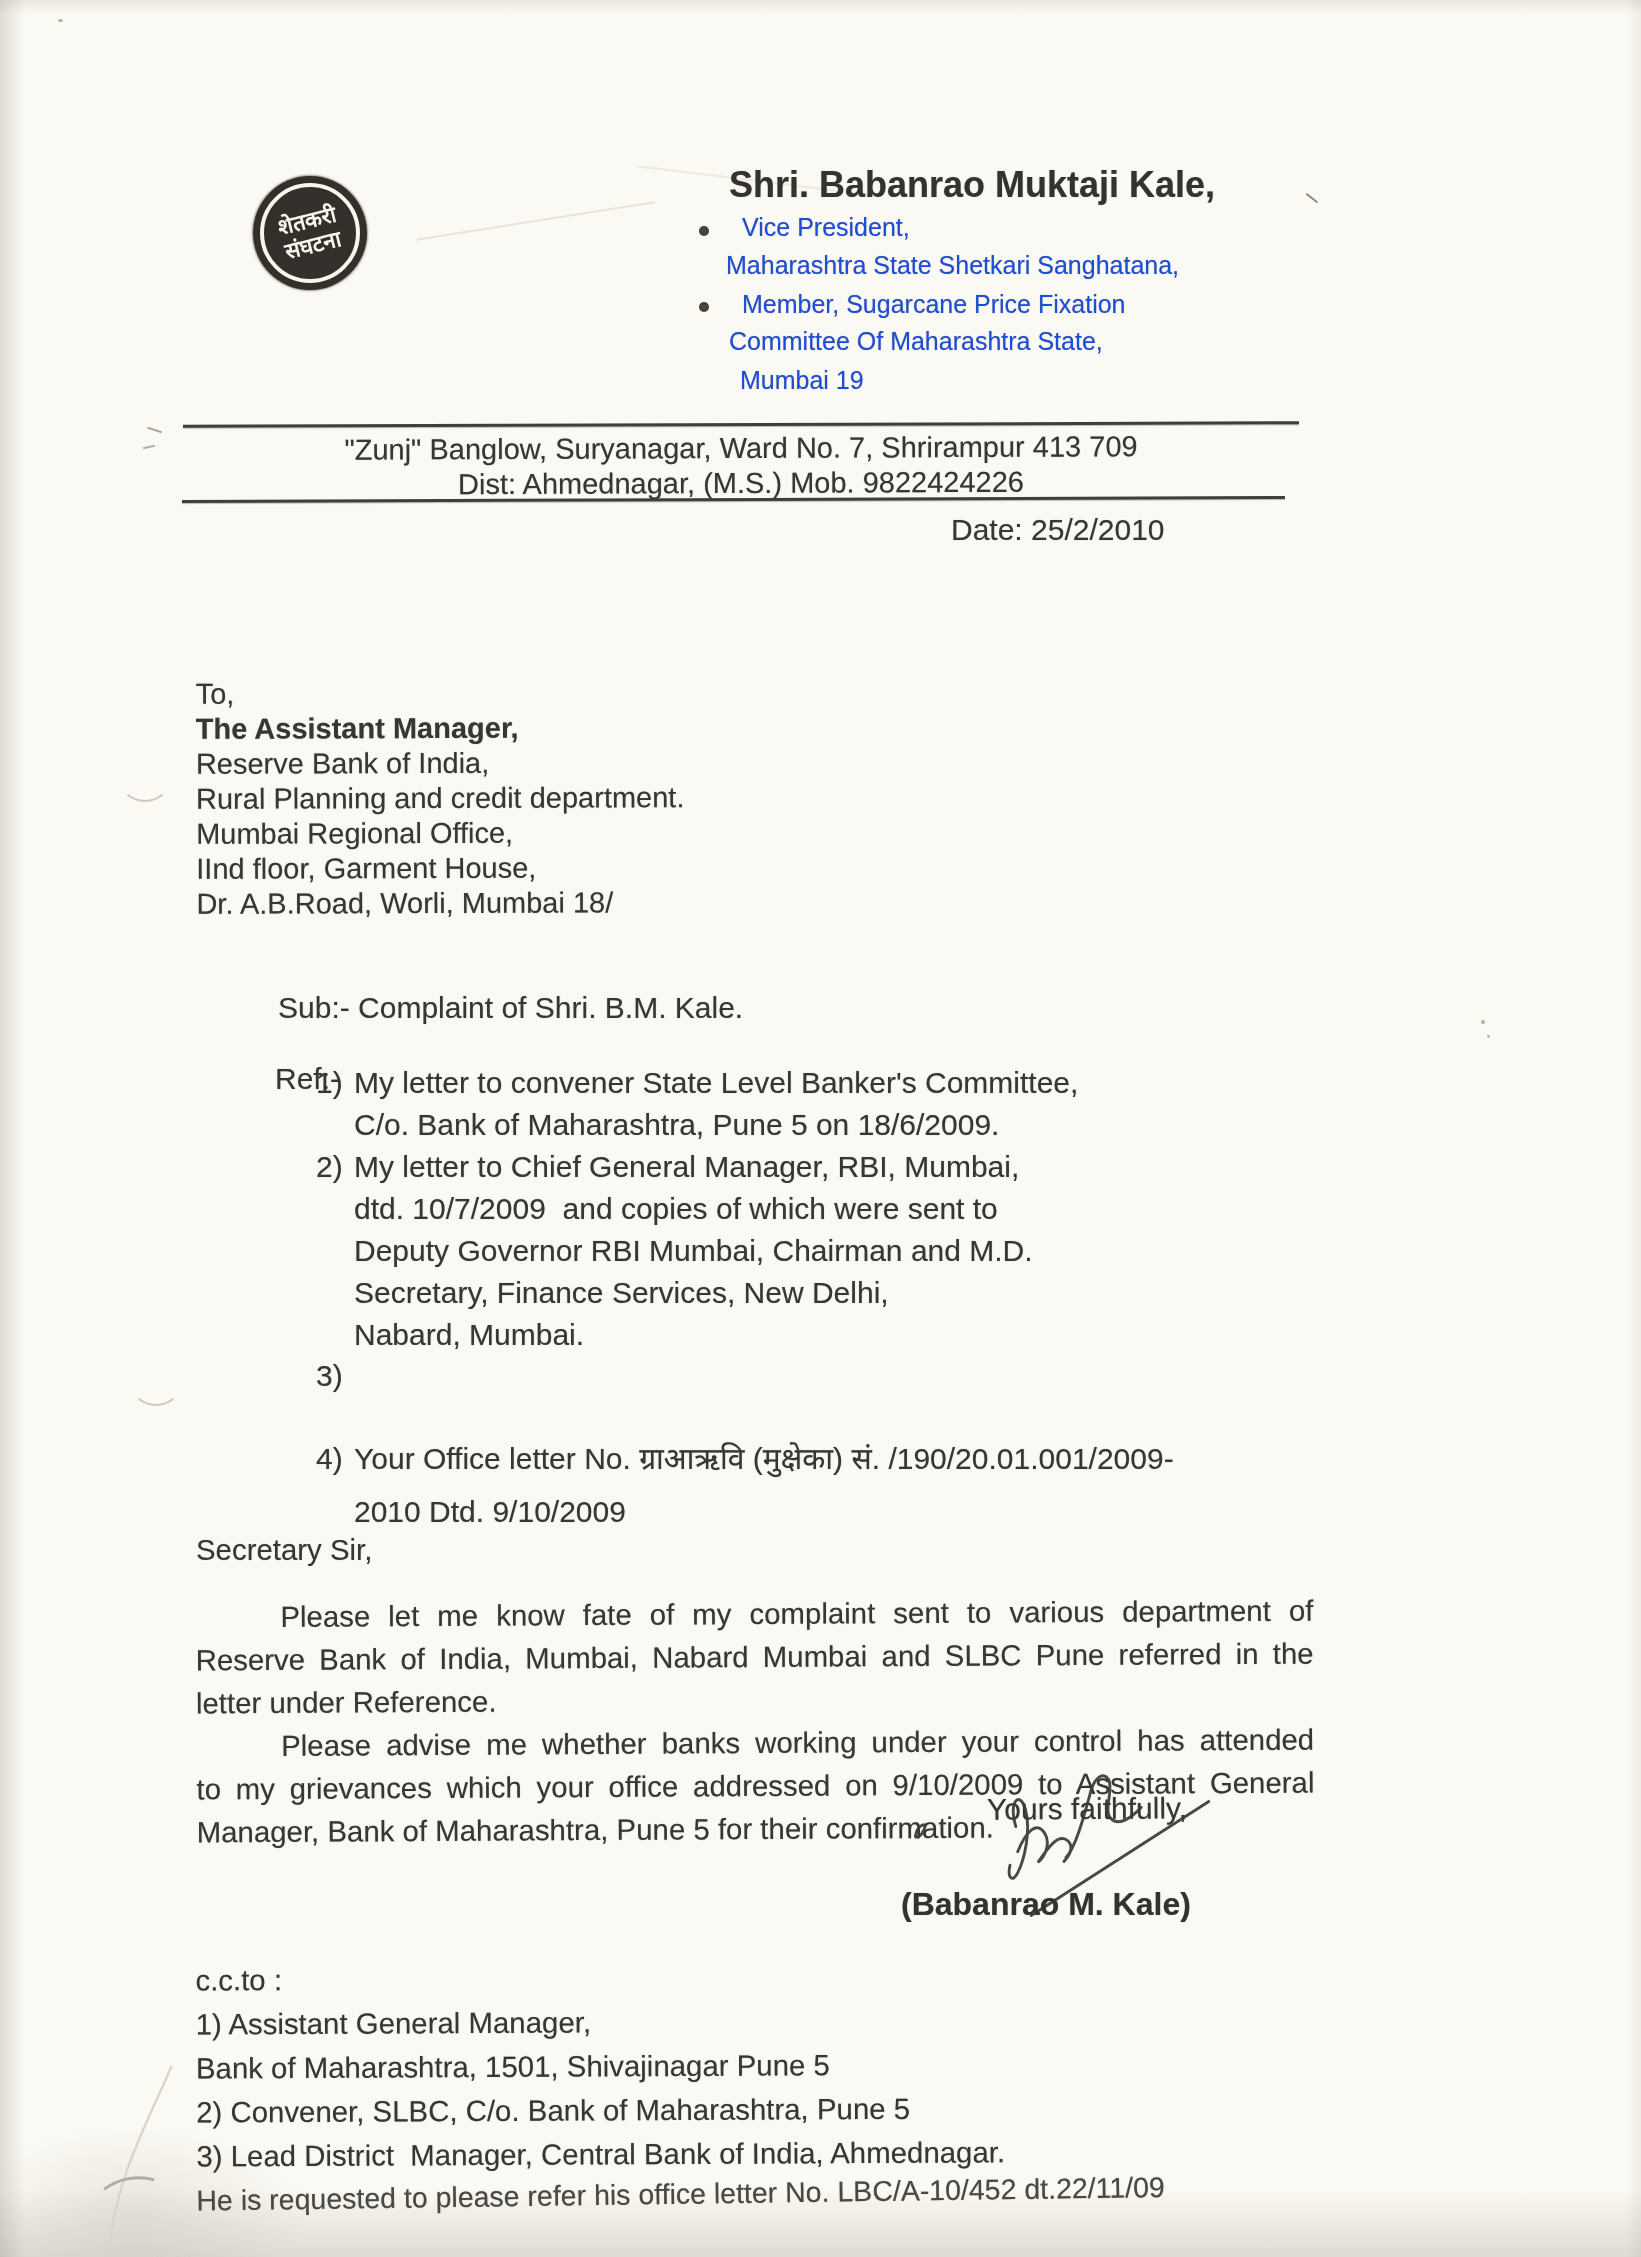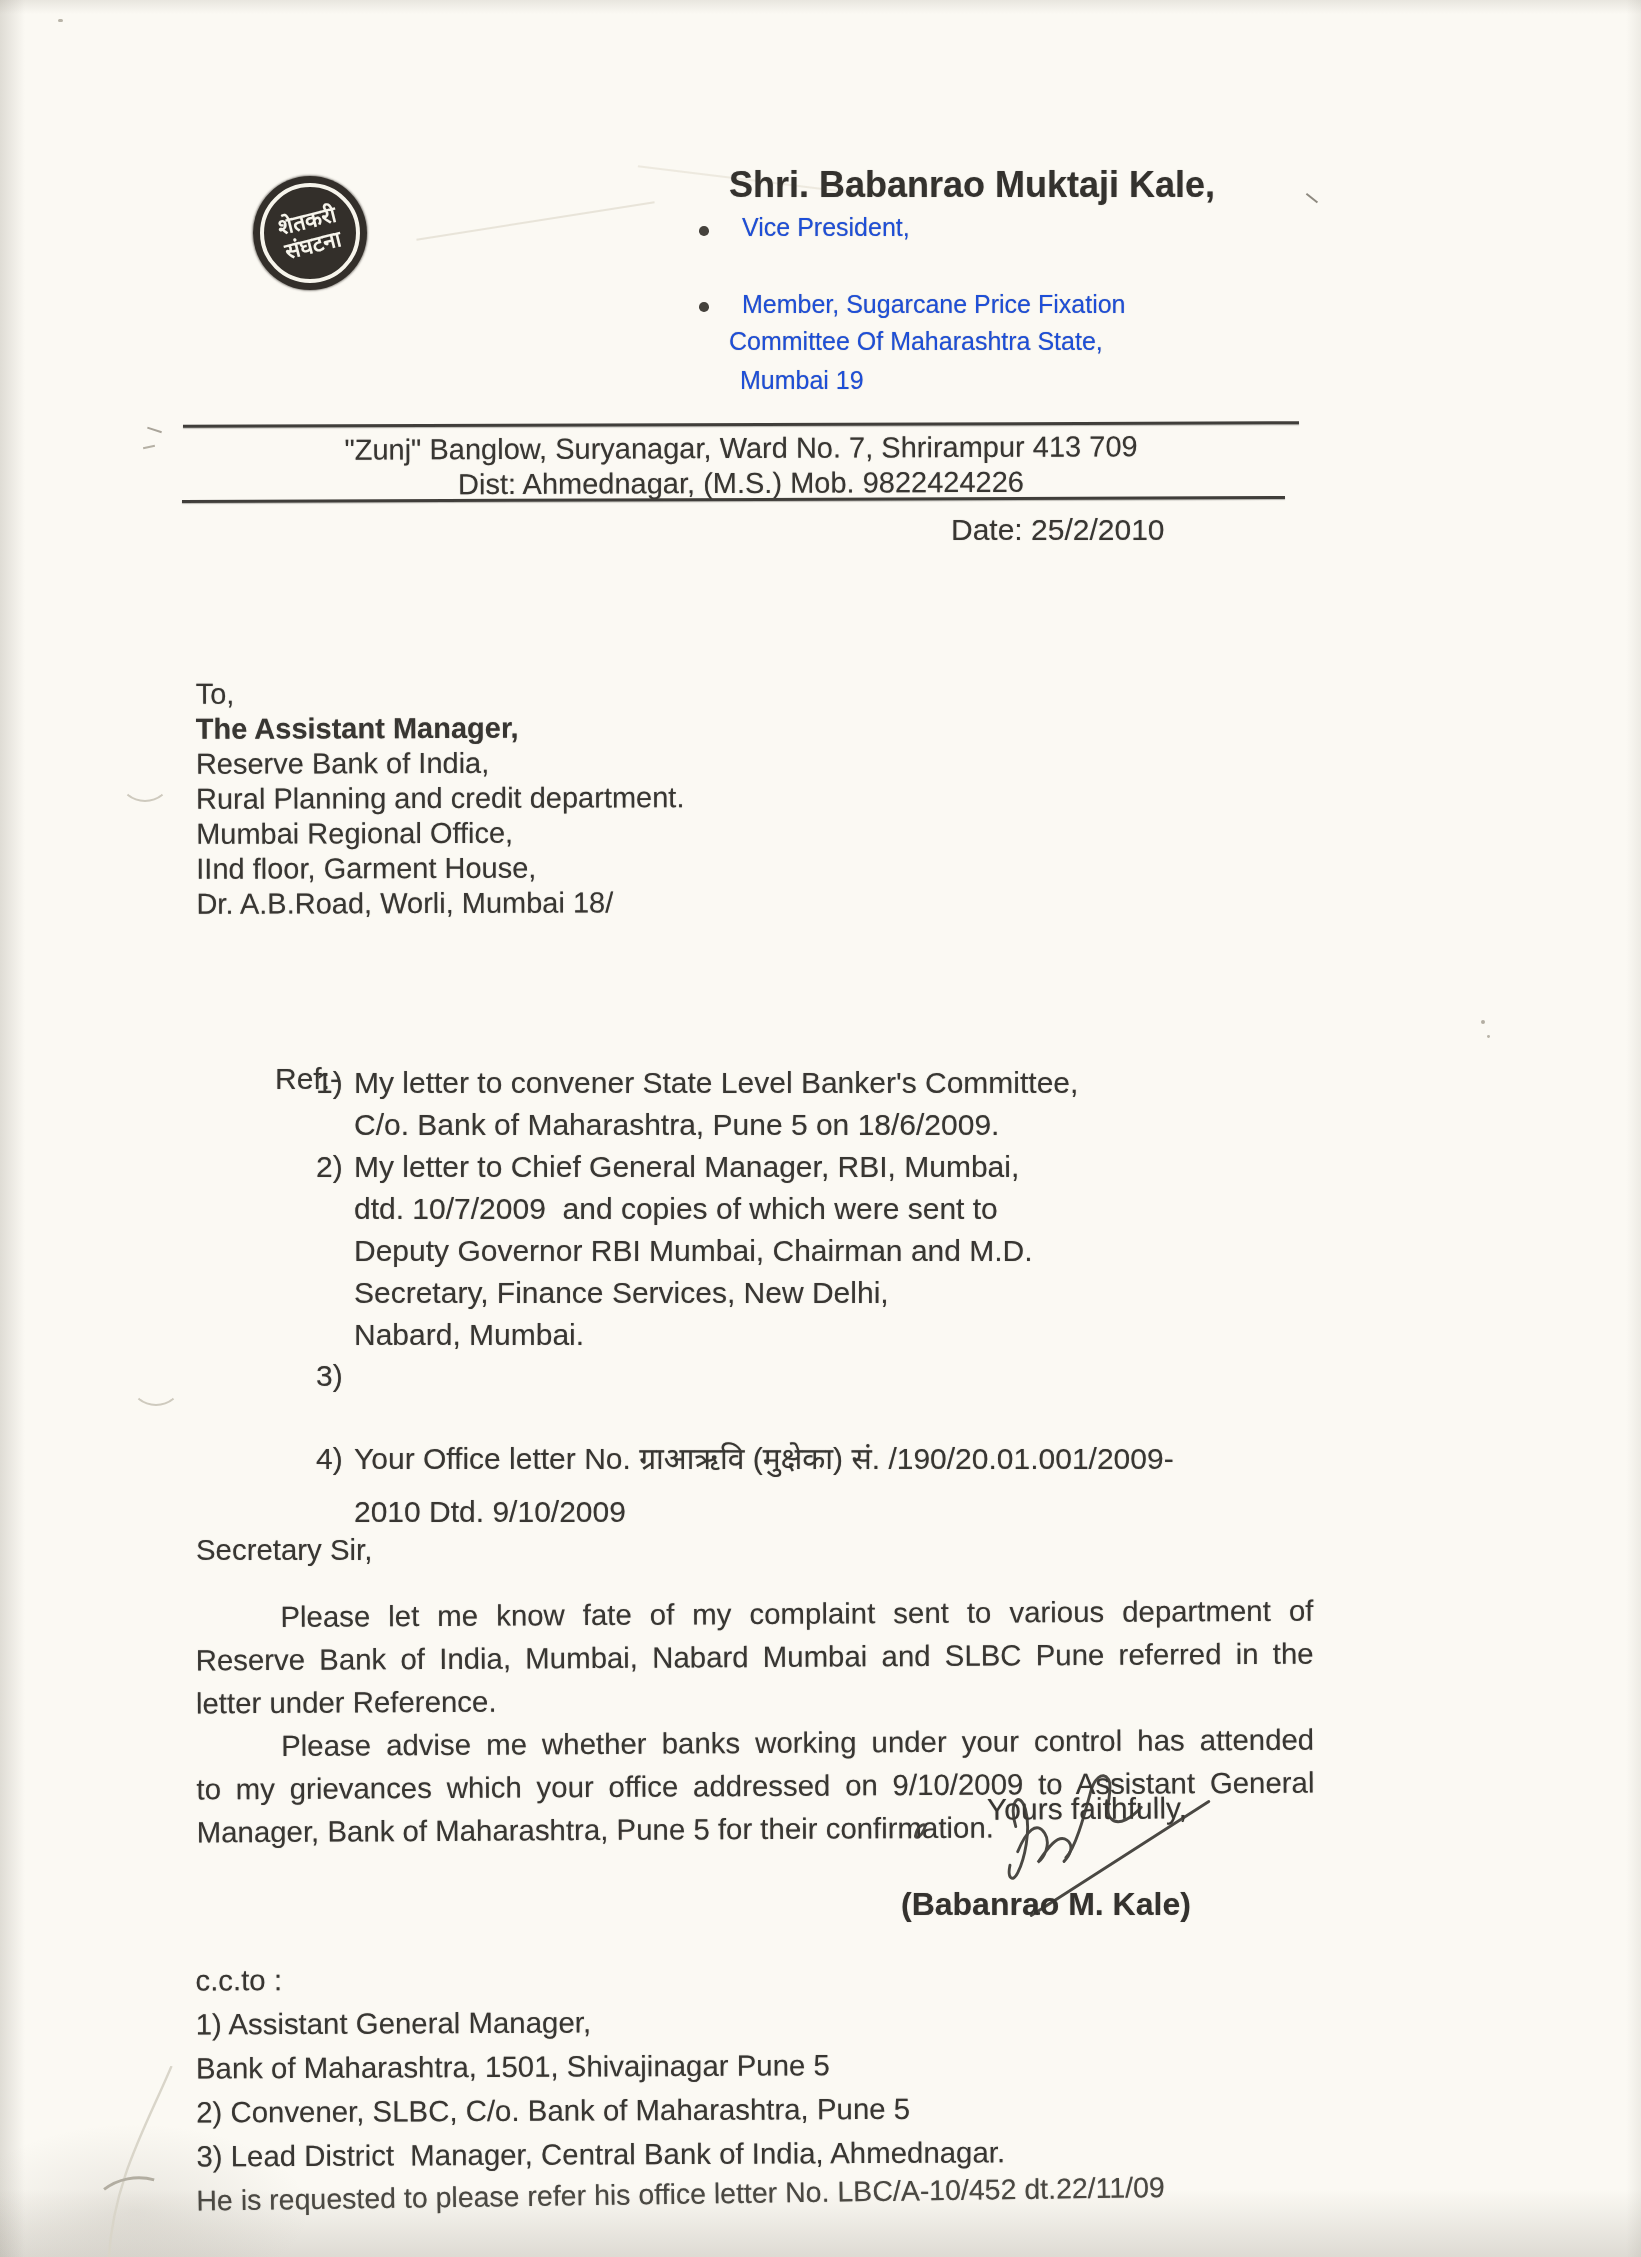--- a/index.html
+++ b/index.html
@@ -96,20 +96,21 @@
     <div class="stamp-text">
       <span>शेतकरी</span>
       <span>संघटना</span>
     </div>
   </div>
 
   <div class="abs lh-name t">Shri. Babanrao Muktaji Kale,</div>
 
   <span class="blt" style="left:699px;top:226px;"></span>
   <div class="abs role t" style="left:742px;top:213px;">Vice President,</div>
+  <div class="abs role t" style="left:726px;top:251px;">Maharashtra State Shetkari Sanghatana,</div>
   <span class="blt" style="left:699px;top:302px;"></span>
   <div class="abs role t" style="left:742px;top:290px;">Member, Sugarcane Price Fixation</div>
   <div class="abs role t" style="left:729px;top:327px;">Committee Of Maharashtra State,</div>
   <div class="abs role t" style="left:740px;top:366px;">Mumbai 19</div>
 
   <div class="abs rule rule1"></div>
   <div class="abs addr t" style="top:432px;">"Zunj" Banglow, Suryanagar, Ward No. 7, Shrirampur 413 709</div>
   <div class="abs addr t" style="top:467px;">Dist: Ahmednagar, (M.S.) Mob. 9822424226</div>
   <div class="abs rule rule2"></div>
 
@@ -118,20 +119,21 @@
   <div class="abs recipient">
     <div class="t">To,</div>
     <div class="t bold">The Assistant Manager,</div>
     <div class="t">Reserve Bank of India,</div>
     <div class="t">Rural Planning and credit department.</div>
     <div class="t">Mumbai Regional Office,</div>
     <div class="t">IInd floor, Garment House,</div>
     <div class="t">Dr. A.B.Road, Worli, Mumbai 18/</div>
   </div>
 
+  <div class="abs subject t">Sub:- Complaint of Shri. B.M. Kale.</div>
 
   <div class="abs ref-label t">Ref:-</div>
 
   <div class="abs ref-item" style="top:1062px;">
     <span class="ref-num t">1)</span>
     <div class="lines">
       <div class="t">My letter to convener State Level Banker's Committee,</div>
       <div class="t">C/o. Bank of Maharashtra, Pune 5 on 18/6/2009.</div>
     </div>
   </div>

